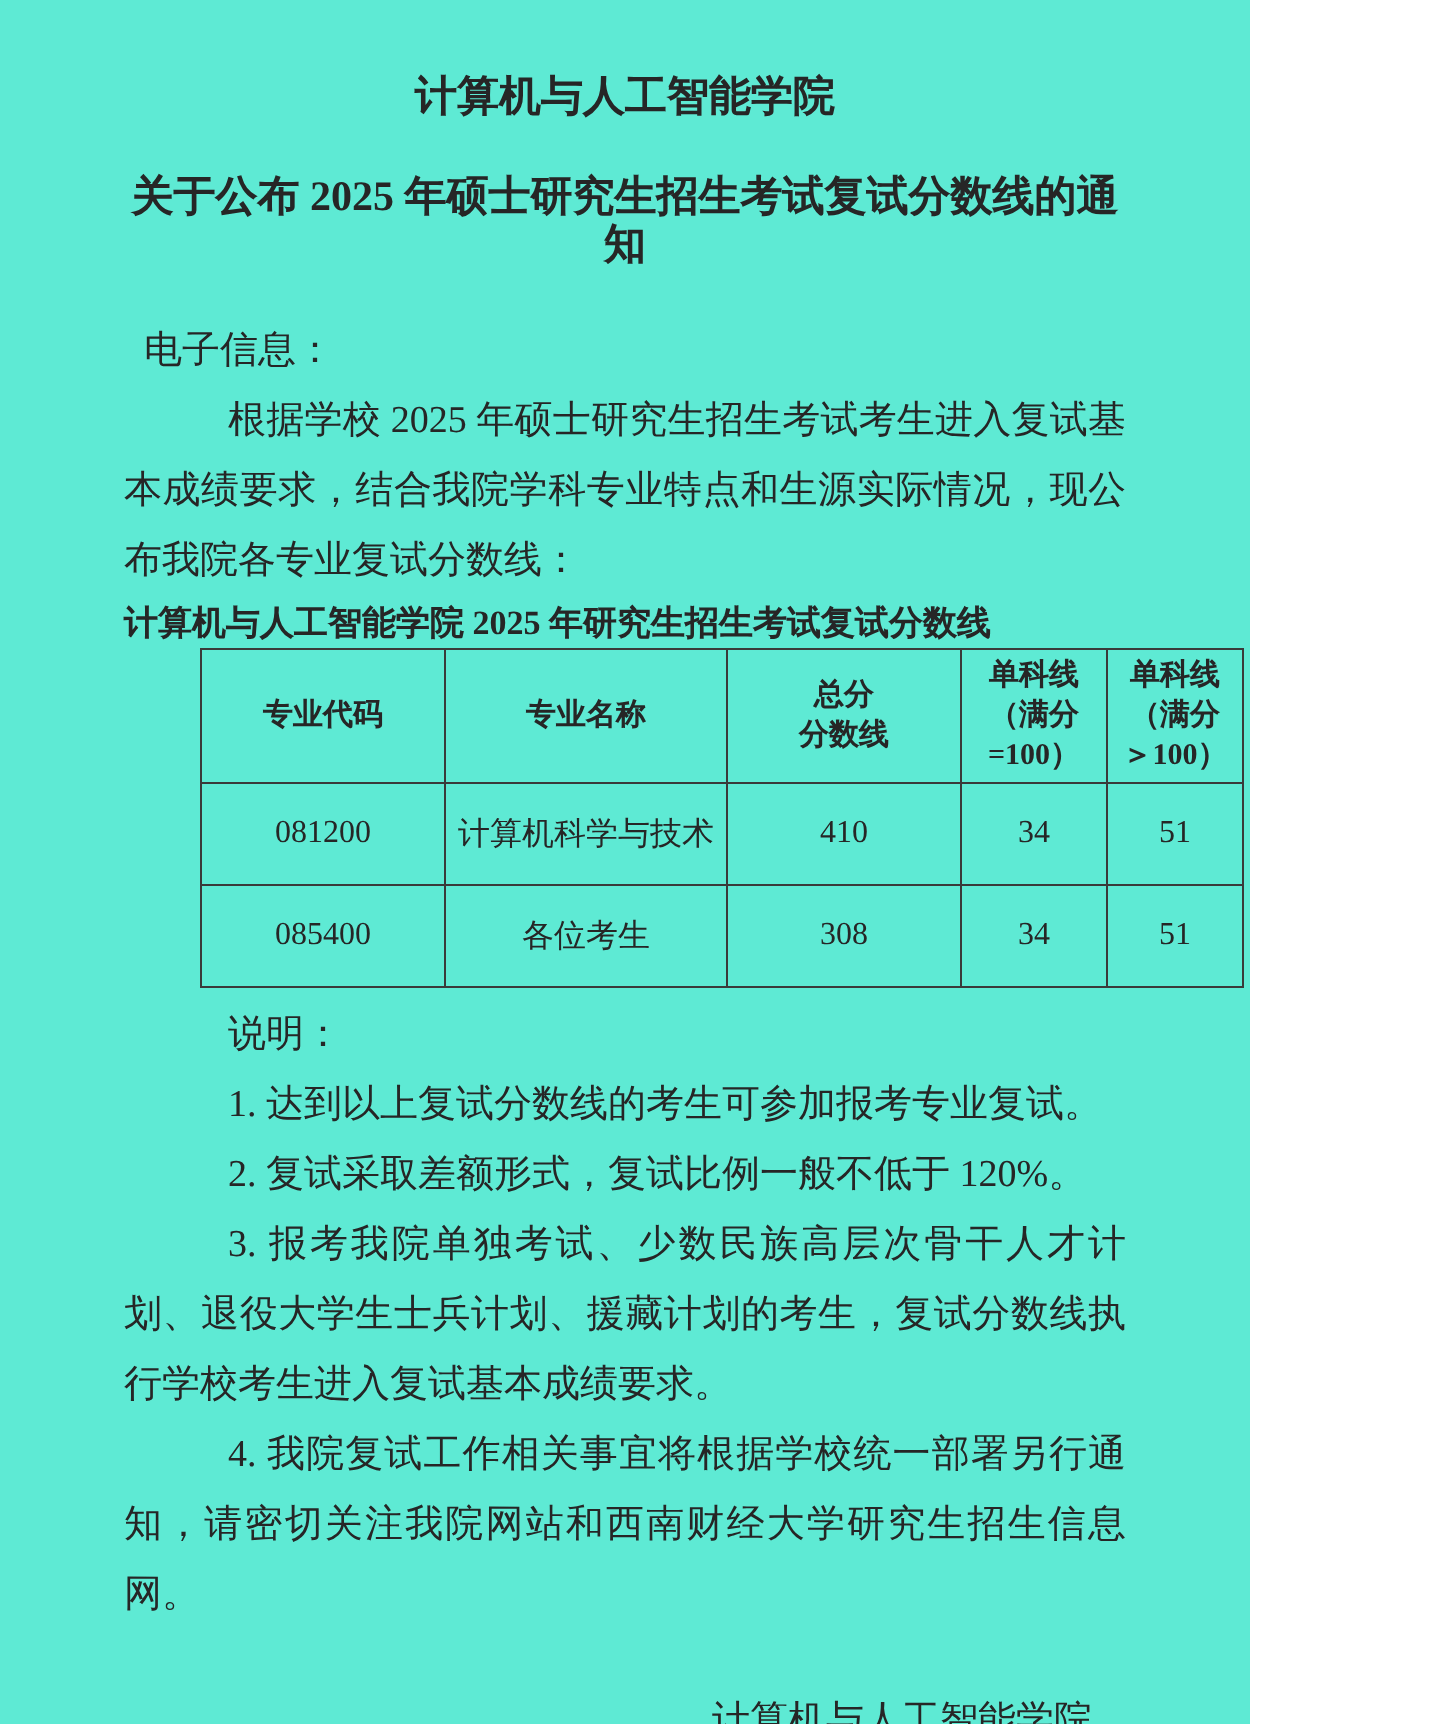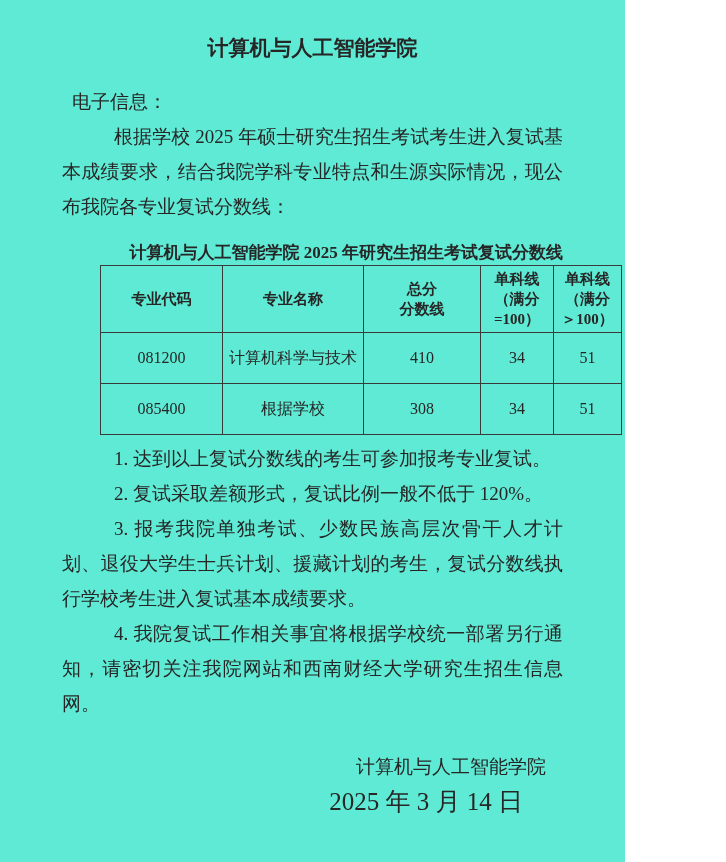--- a/index.html
+++ b/index.html
@@ -31,22 +31,22 @@
     font-size: 19px;
     line-height: 35px;
     text-align: justify;
   }
   .salutation {
     margin-top: 24px;
     text-indent: 10px;
   }
   .indent { text-indent: 52px; }
   .table-caption {
-    margin-top: 18px;
-    text-align: right;
+    margin-top: 3px;
+    text-align: left;
     font-weight: bold;
     font-size: 17px;
     line-height: 22px;
   }
   table.score-table {
     margin-left: 38px;
     margin-top: 1px;
     width: 521px;
     table-layout: fixed;
     border-collapse: collapse;
@@ -84,20 +84,21 @@
     text-align: right;
     padding-right: 40px;
   }
 </style>
 </head>
 <body>
 
 <div class="page">
 
   <div class="doc-title line1">计算机与人工智能学院</div>
+  <div class="doc-title line2">关于公布 2025 年硕士研究生招生考试复试分数线的通知</div>
 
   <p class="para salutation">电子信息：</p>
   <p class="para indent">根据学校 2025 年硕士研究生招生考试考生进入复试基本成绩要求，结合我院学科专业特点和生源实际情况，现公布我院各专业复试分数线：</p>
 
   <div class="table-caption">计算机与人工智能学院 2025 年研究生招生考试复试分数线</div>
 
   <table class="score-table">
     <colgroup>
       <col style="width:122px">
       <col style="width:141px">
@@ -122,29 +123,30 @@
     <tbody>
       <tr>
         <td>081200</td>
         <td>计算机科学与技术</td>
         <td>410</td>
         <td>34</td>
         <td>51</td>
       </tr>
       <tr>
         <td>085400</td>
-        <td>根据学校</td>
+        <td>各位考生</td>
         <td>308</td>
         <td>34</td>
         <td>51</td>
       </tr>
     </tbody>
   </table>
 
   <div class="notes">
+    <p class="para indent">说明：</p>
     <p class="para indent">1. 达到以上复试分数线的考生可参加报考专业复试。</p>
     <p class="para indent">2. 复试采取差额形式，复试比例一般不低于 120%。</p>
     <p class="para indent">3. 报考我院单独考试、少数民族高层次骨干人才计划、退役大学生士兵计划、援藏计划的考生，复试分数线执行学校考生进入复试基本成绩要求。</p>
     <p class="para indent">4. 我院复试工作相关事宜将根据学校统一部署另行通知，请密切关注我院网站和西南财经大学研究生招生信息网。</p>
   </div>
 
   <div class="sig-org">计算机与人工智能学院</div>
   <div class="sig-date">2025 年 3 月 14 日</div>
 
 </div>

